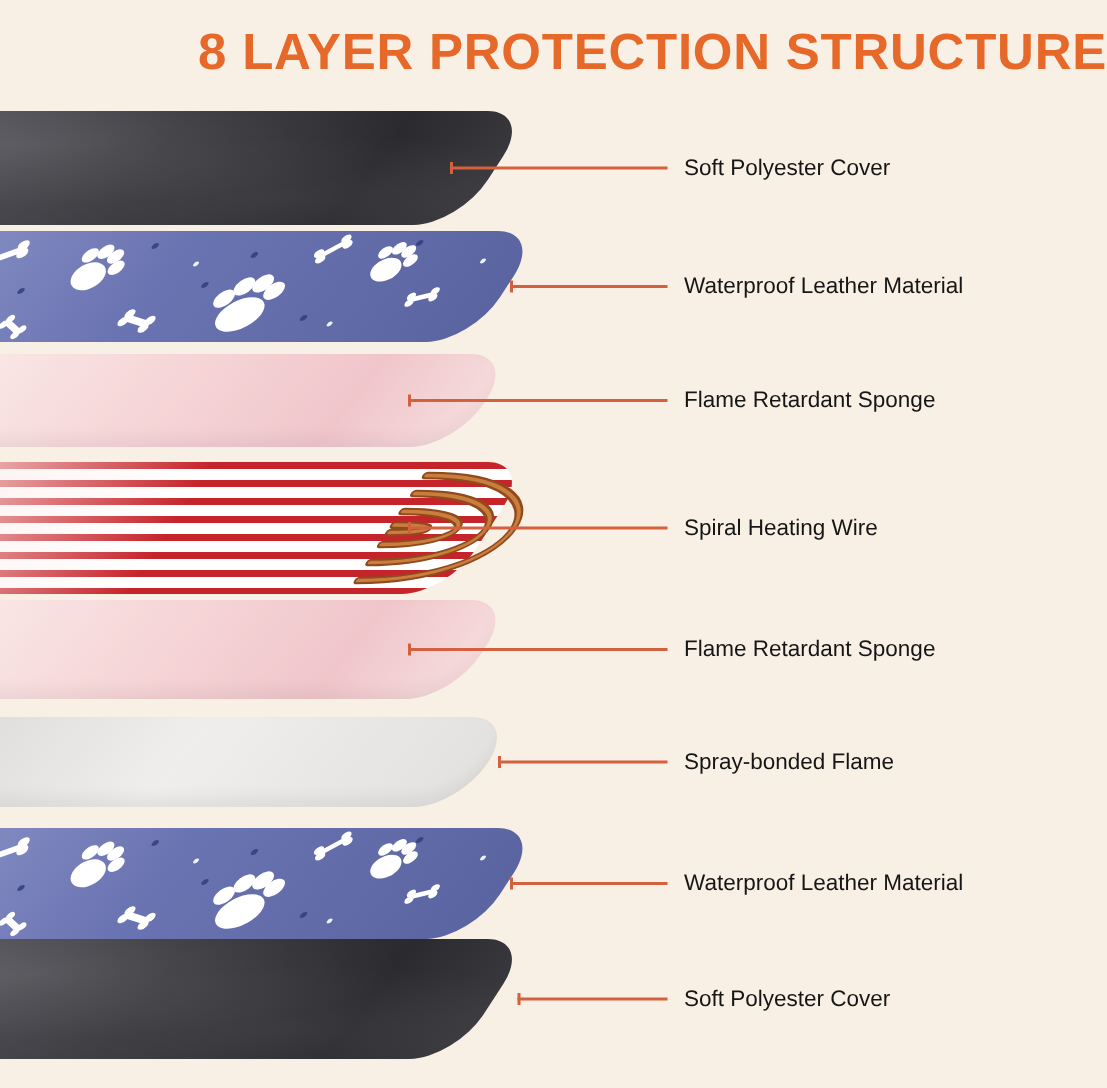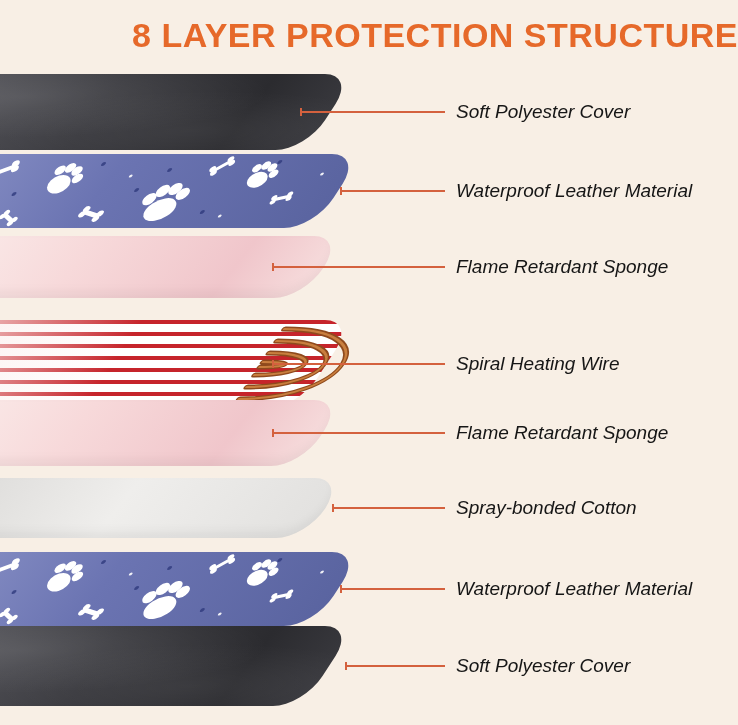--- a/index.html
+++ b/index.html
@@ -10,21 +10,21 @@
   }
   .title{
     position:absolute;top:16px;left:0;width:100%;
     text-align:right;font-size:34px;font-weight:bold;
     color:#e6692a;letter-spacing:.5px;
   }
   .row{position:absolute;left:0;width:738px;}
   .r1{top:74px;height:76px}
   .r2{top:154px;height:74px}
   .r3{top:236px;height:62px}
-  .r4{top:320px;height:88px}
+  .r4{top:308px;height:88px}
   .r5{top:400px;height:66px}
   .r6{top:478px;height:60px}
   .r7{top:552px;height:74px}
   .r8{top:626px;height:80px}
 
   .strip{
     position:absolute;top:0;bottom:0;left:-70px;
     transform:skewX(-33deg);transform-origin:0 0;
     border-radius:12px 30px 30px 12px;
   }
@@ -76,21 +76,21 @@
   .r2 .line{left:340px;width:105px}
   .r3 .line{left:272px;width:173px}
   .r4 .line{left:272px;width:173px}
   .r5 .line{left:272px;width:173px}
   .r6 .line{left:332px;width:113px}
   .r7 .line{left:340px;width:105px}
   .r8 .line{left:345px;width:100px}
 
   .label{
     position:absolute;left:456px;top:50%;transform:translateY(-50%);
-    font-size:19px;color:#161616;white-space:nowrap;z-index:3;font-style:italic;
+    font-size:15px;color:#161616;white-space:nowrap;z-index:3;
   }
   .defs{position:absolute;width:0;height:0;}
 </style>
 </head>
 <body>
 
 <svg class="defs" aria-hidden="true">
   <defs>
     <g id="pawG" fill="#ffffff">
       <ellipse cx="0" cy="3" rx="7.5" ry="6"></ellipse>
@@ -178,21 +178,21 @@
 
 <div class="row r5">
   <div class="strip sponge"></div>
   <div class="line"></div>
   <div class="label">Flame Retardant Sponge</div>
 </div>
 
 <div class="row r6">
   <div class="strip cotton"></div>
   <div class="line"></div>
-  <div class="label">Spray-bonded Cotton</div>
+  <div class="label">Spray-bonded Flame</div>
 </div>
 
 <div class="row r7">
   <div class="strip leather clip">
   <svg class="paws">
     <use href="#pawG" transform="translate(30,48) rotate(-15) scale(1.9)"></use>
     <use href="#pawG" transform="translate(150,26) rotate(20) scale(1.5)"></use>
     <use href="#pawG" transform="translate(265,50) rotate(-10) scale(1.9)"></use>
     <use href="#pawG" transform="translate(345,22) rotate(15) scale(1.3)"></use>
     <use href="#boneG" transform="translate(85,16) rotate(-25) scale(1.3)"></use>

